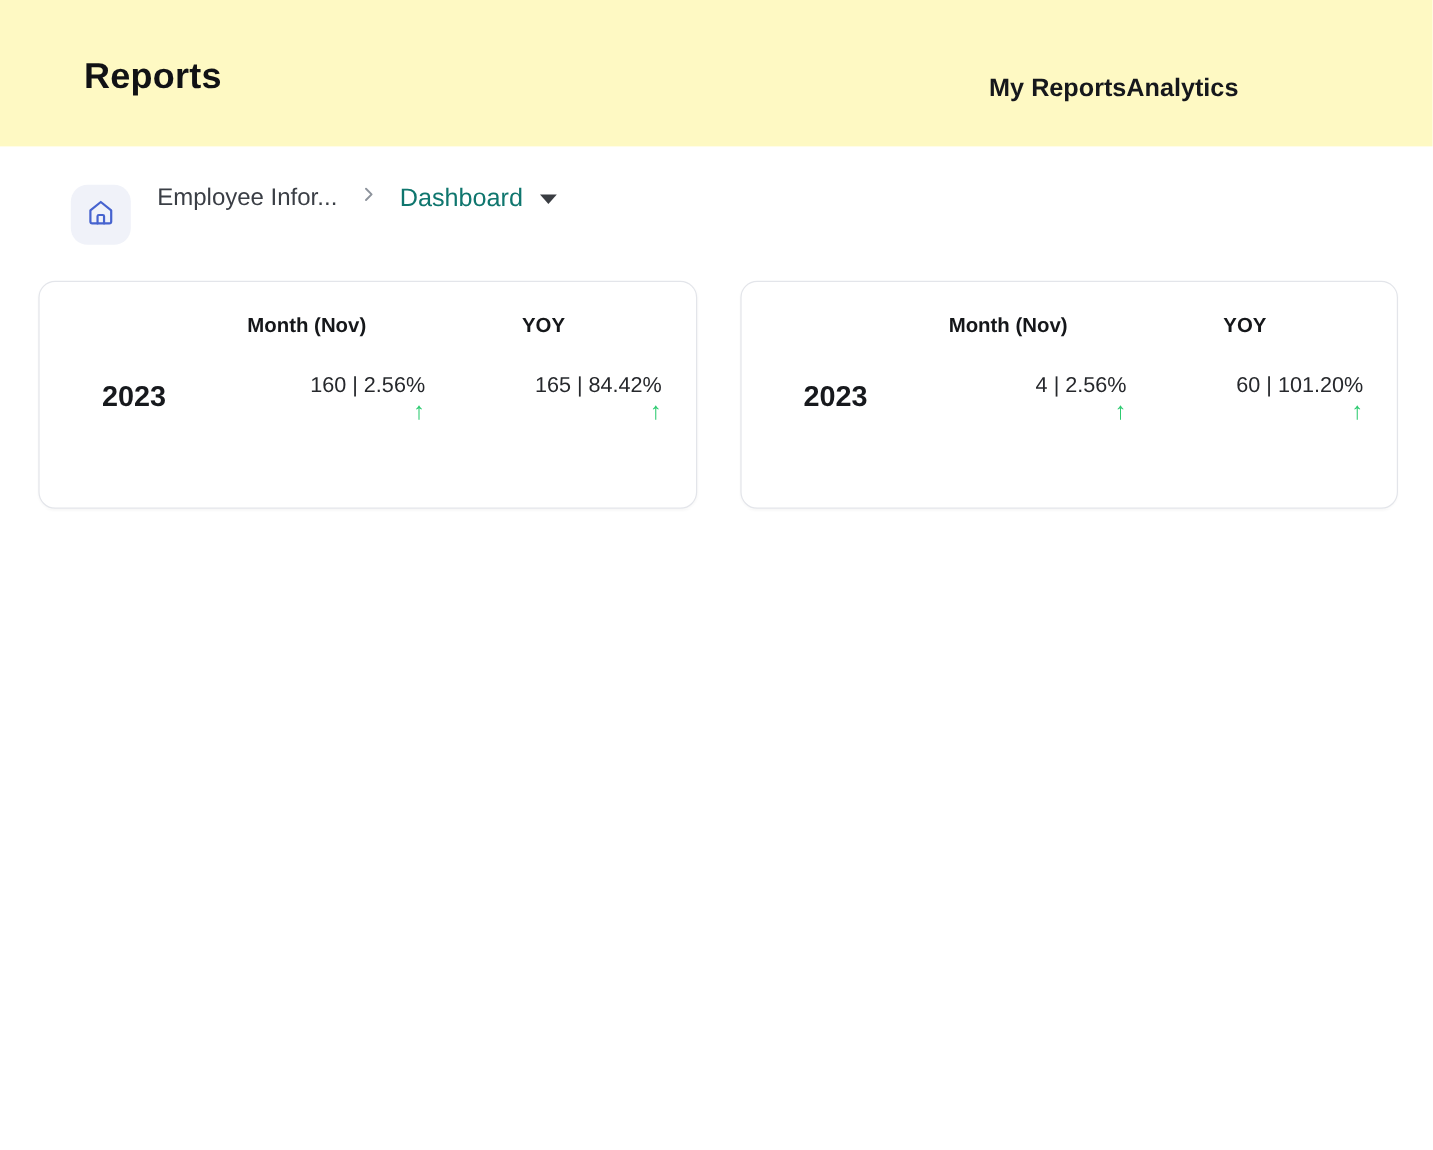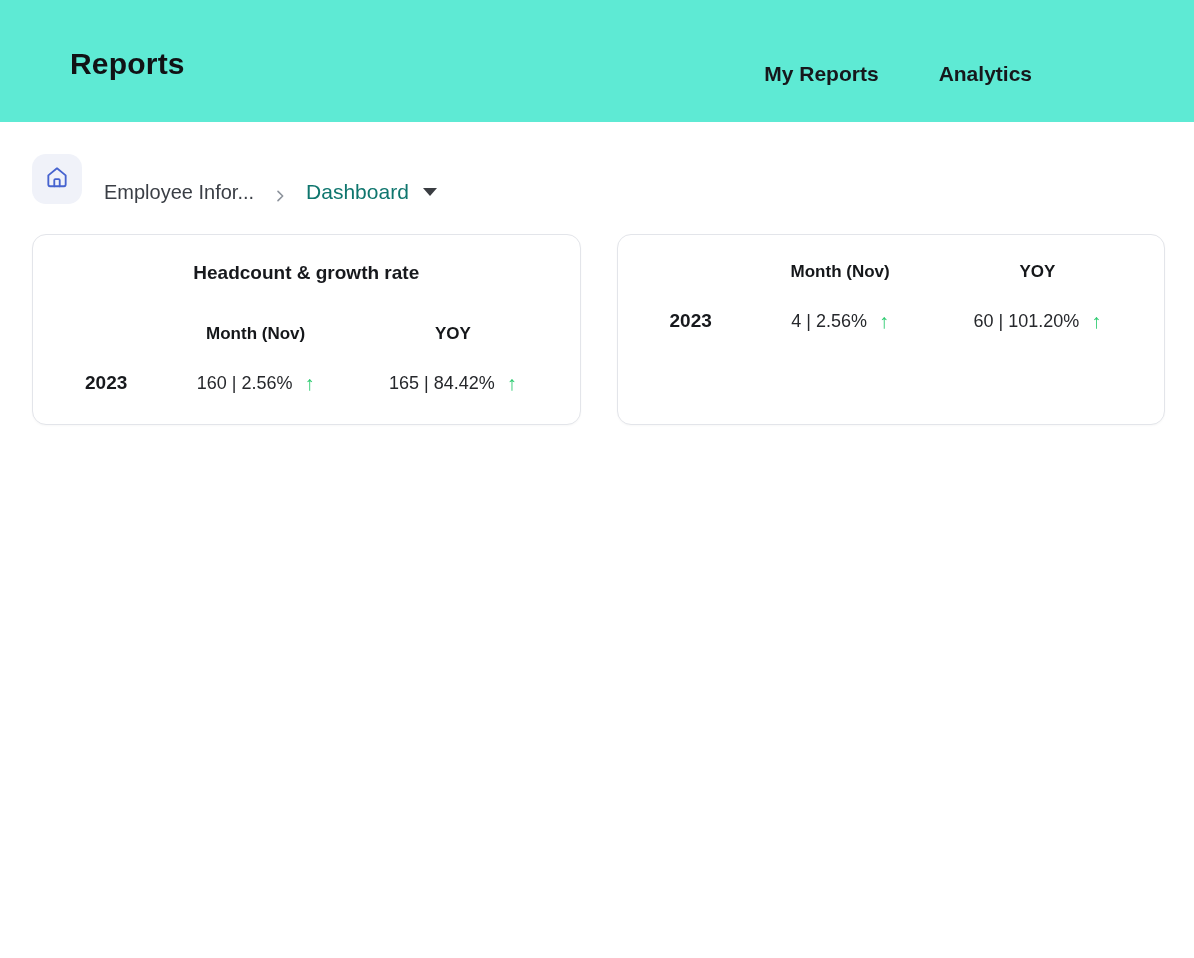--- a/index.html
+++ b/index.html
@@ -8,36 +8,35 @@
     width: 1194px; height: 958px;
     background: #ffffff;
     font-family: "Liberation Sans", sans-serif;
     color: #1d1f23;
     overflow: hidden;
     position: relative;
   }
   
   .header {
     height: 122px;
-    background: #5eead4;
+    background: #fef9c3;
     display: flex;
     align-items: flex-start;
     padding-top: 44px;
   }
   .page-title {
     margin-left: 70px;
     font-size: 30px;
     font-weight: 700;
     line-height: 40px;
     color: #111215;
     letter-spacing: 0.2px;
   }
   .tabs {
     display: flex;
-    gap: 60px;
     margin-left: auto;
     margin-right: 162px;
     margin-top: 16px;
   }
   .tab {
     position: relative;
     font-size: 21px;
     font-weight: 600;
     line-height: 28px;
     color: #16181c;
@@ -50,23 +49,23 @@
     left: 0;
     bottom: -33px;
     width: 56px;
     height: 8px;
     border-radius: 4px;
     background: #0d3be0;
   }
   
   .breadcrumb {
     display: flex;
-    align-items: flex-end;
+    align-items: flex-start;
     margin-top: 32px;
-    padding-left: 32px;
+    padding-left: 59px;
     height: 50px;
   }
   .home-chip {
     width: 50px;
     height: 50px;
     border-radius: 14px;
     background: #f0f2f9;
     display: flex;
     align-items: center;
     justify-content: center;
@@ -134,34 +133,35 @@
     align-items: center;
   }
   .col-header {
     text-align: center;
     font-size: 17px;
     font-weight: 700;
     line-height: 22px;
     color: #15171a;
   }
   .year-cell {
-    font-size: 19px;
+    font-size: 24px;
     font-weight: 700;
     color: #17191d;
     padding-left: 24px;
   }
   .value-cell {
     display: flex;
-    align-items: center;
+    align-items: flex-end;
     justify-content: center;
-    gap: 12px;
+    gap: 0;
     font-size: 18px;
     line-height: 24px;
     color: #26282c;
     white-space: nowrap;
+    flex-direction: column;
   }
   .trend-up {
     color: #2ecb71;
     font-size: 20px;
     font-weight: 400;
     line-height: 20px;
   }
 </style>
 </head>
 <body>
@@ -193,21 +193,20 @@
     </div>
     <div class="crumb-current-wrap">
       <span class="crumb-current">Dashboard</span>
       <span class="caret-down"></span>
     </div>
   </div>
 
   <div class="cards">
 
     <div class="card">
-      <div class="card-title">Headcount &amp; growth rate</div>
       <div class="card-grid">
         <div></div>
         <div class="col-header">Month (Nov)</div>
         <div class="col-header">YOY</div>
         <div class="year-cell">2023</div>
         <div class="value-cell">
           <span>160 | 2.56%</span>
           <span class="trend-up">↑</span>
         </div>
         <div class="value-cell">

